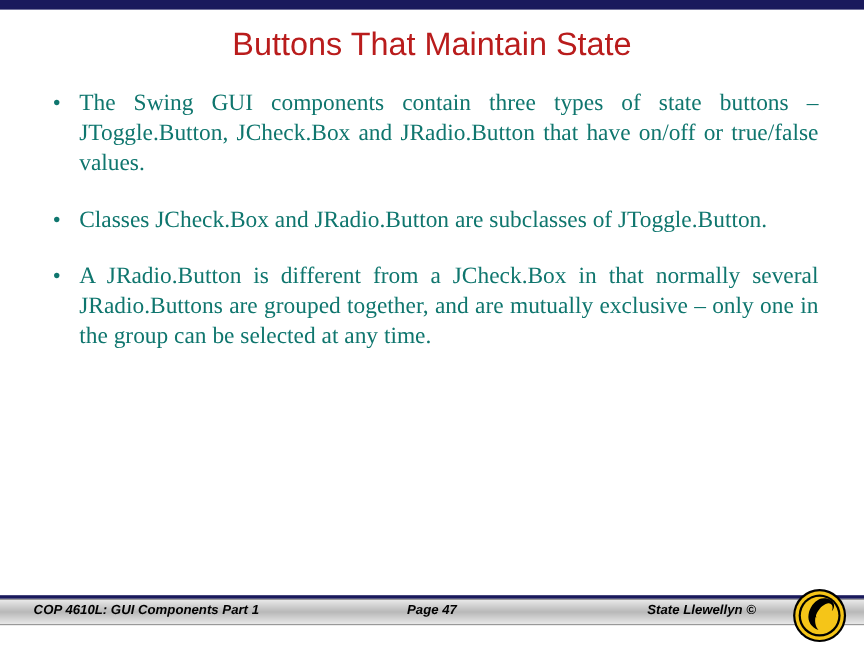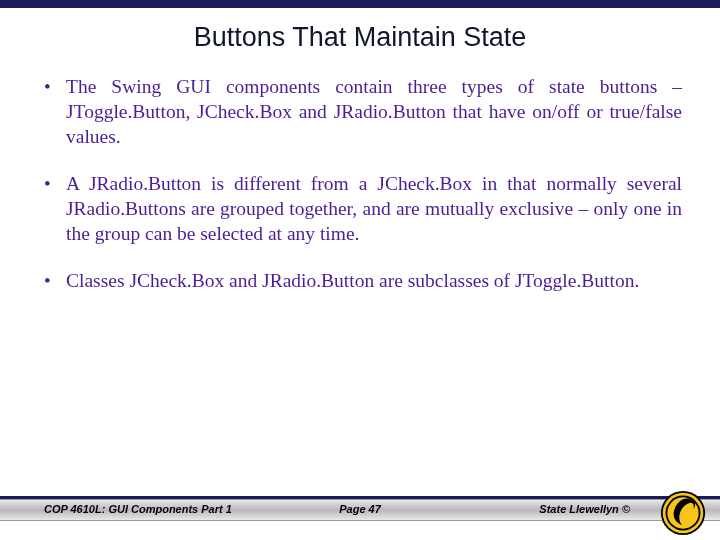--- a/index.html
+++ b/index.html
@@ -13,37 +13,37 @@
   }
   .top-bar {
     width: 100%;
     height: 8px;
     background: #1a1a5c;
   }
   .title {
     text-align: center;
     font-family: Arial, Helvetica, sans-serif;
     font-size: 27px;
-    color: #0f172a;
+    color: #b91c1c;
     margin-top: 14px;
     margin-bottom: 22px;
     font-weight: normal;
   }
   .content {
     padding: 0 38px 0 38px;
   }
   ul {
     list-style: none;
   }
   li {
     position: relative;
     padding-left: 28px;
     margin-bottom: 22px;
     font-size: 19.5px;
-    color: #4c1d95;
+    color: #0f766e;
     text-align: justify;
     line-height: 1.28;
   }
   li::before {
     content: "•";
     position: absolute;
     left: 6px;
     top: 0;
     font-size: 19px;
   }
@@ -72,21 +72,21 @@
     width: 100%;
     display: flex;
     align-items: center;
     height: 20px;
     font-family: Arial, Helvetica, sans-serif;
     font-size: 11px;
     font-weight: bold;
     font-style: italic;
     color: #000;
   }
-  .footer-left { position: absolute; left: 44px; }
+  .footer-left { position: absolute; left: 28px; }
   .footer-center { width: 100%; text-align: center; }
   .footer-right { position: absolute; right: 90px; }
   .logo {
     position: absolute;
     right: 14px;
     bottom: 4px;
     width: 46px;
     height: 46px;
   }
   .logo svg { width: 100%; height: 100%; }
@@ -94,22 +94,22 @@
 </head>
 <body>
 
 <div class="top-bar"></div>
 
 <h1 class="title">Buttons That Maintain State</h1>
 
 <div class="content">
   <ul>
     <li>The Swing GUI components contain three types of state buttons – JToggle.Button, JCheck.Box and JRadio.Button that have on/off or true/false values.</li>
+    <li>Classes JCheck.Box and JRadio.Button are subclasses of JToggle.Button.</li>
     <li>A JRadio.Button is different from a JCheck.Box in that normally several JRadio.Buttons are grouped together, and are mutually exclusive – only one in the group can be selected at any time.</li>
-    <li>Classes JCheck.Box and JRadio.Button are subclasses of JToggle.Button.</li>
   </ul>
 </div>
 
 <div class="footer-bar">
   <div class="footer-line"></div>
   <div class="footer-grad"></div>
   <div class="footer-text">
     <span class="footer-left">COP 4610L: GUI Components Part 1</span>
     <span class="footer-center">Page 47</span>
     <span class="footer-right">State Llewellyn ©</span>

